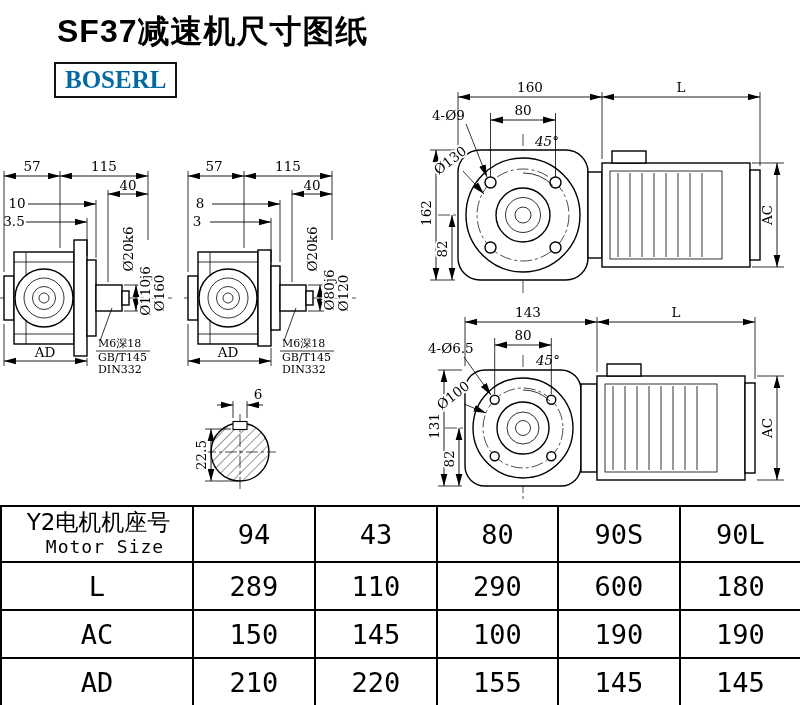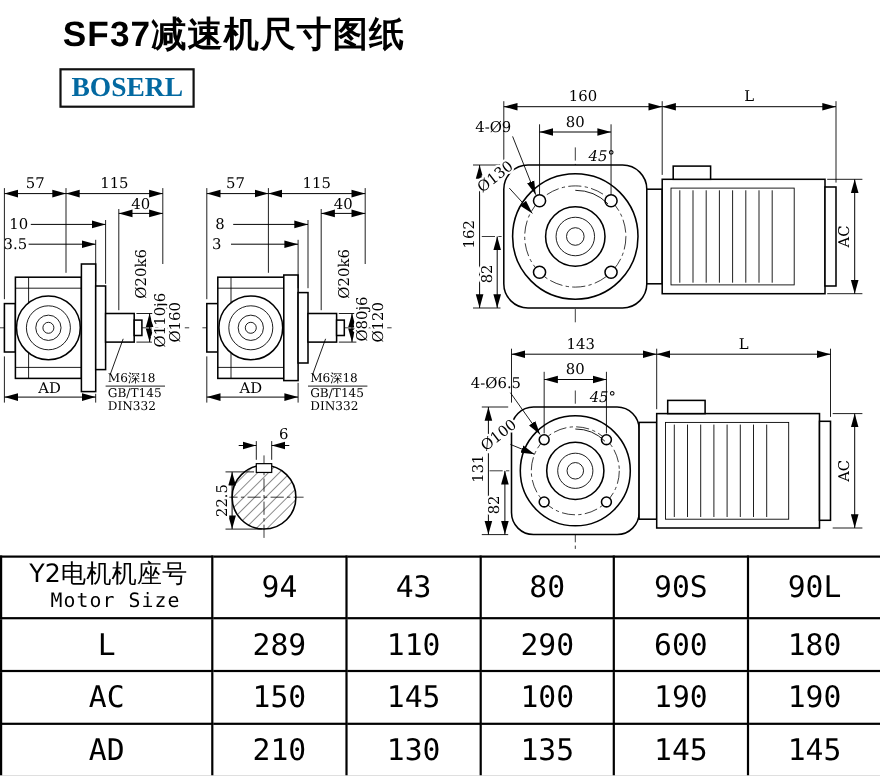--- a/index.html
+++ b/index.html
@@ -353,22 +353,22 @@
           <td>AC</td>
           <td>150</td>
           <td>145</td>
           <td>100</td>
           <td>190</td>
           <td>190</td>
         </tr>
         <tr class="row">
           <td>AD</td>
           <td>210</td>
-          <td>130</td>
-          <td>135</td>
+          <td>220</td>
+          <td>155</td>
           <td>145</td>
           <td>145</td>
         </tr>
       </tbody>
     </table>
   </div>
 
 </div>
 
 </body></html>

